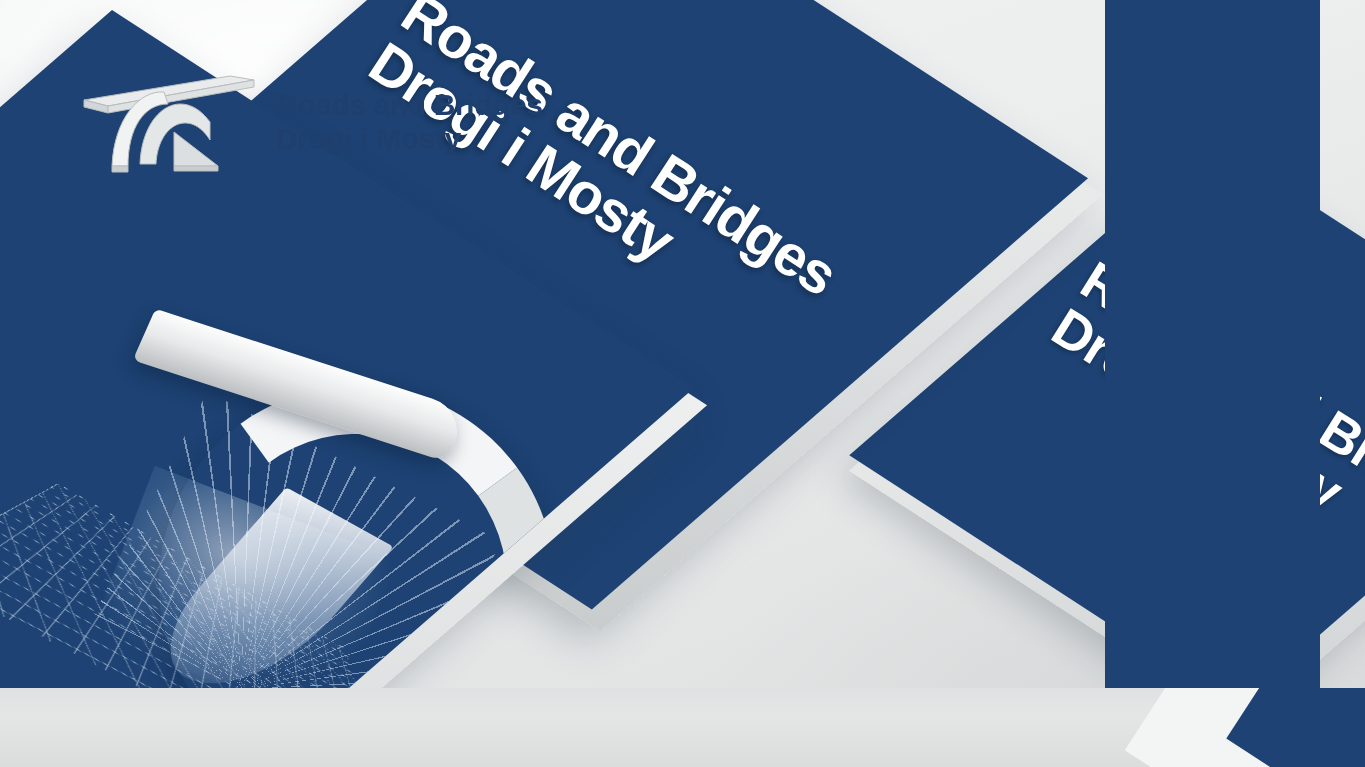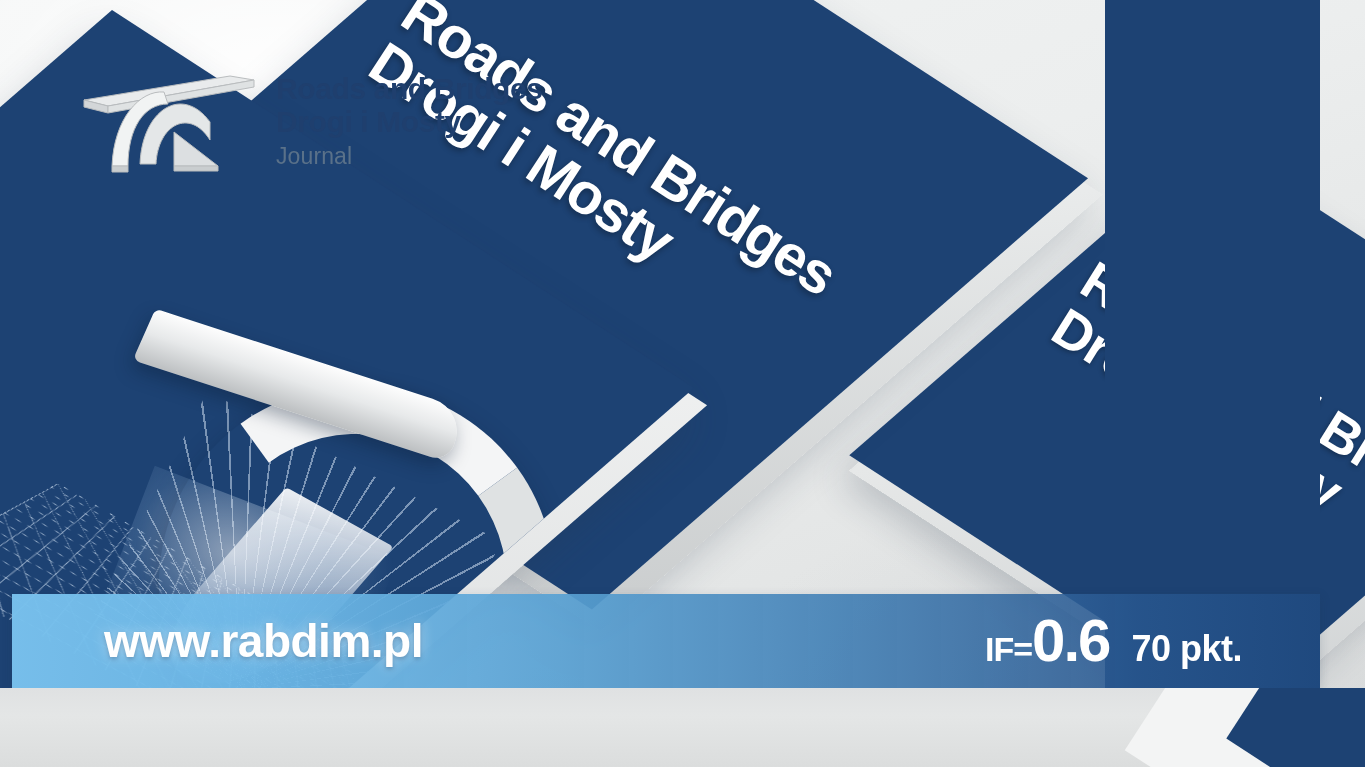--- a/index.html
+++ b/index.html
@@ -388,31 +388,22 @@
 
       <polygon points="96,70 140,104 96,104" fill="#dcdfe1" stroke="#b9bcbe" stroke-width="1"></polygon>
 
       <path d="M34,104 C36,56 62,28 86,30 L90,42 C66,42 50,66 50,104 Z" fill="#f1f3f3" stroke="#b9bcbe" stroke-width="1"></path>
       <polygon points="34,104 50,104 50,110 34,110" fill="#c9cdcf" stroke="#b9bcbe" stroke-width="1"></polygon>
       <polygon points="96,104 140,104 140,109 96,109" fill="#c9cdcf" stroke="#b9bcbe" stroke-width="1"></polygon>
     </svg>
     <div class="logo-text">
       <div class="logo-line1">Roads and Bridges</div>
       <div class="logo-line2">Drogi i Mosty</div>
-      <div class="logo-sub">Journal</div>
     </div>
   </div>
 
-  <div class="banner">
-    <div class="banner-url">www.rabdim.pl</div>
-    <div class="banner-metrics">
-      <span class="metric-if-label">IF=</span>
-      <span class="metric-if-value">0.6</span>
-      <span class="metric-points">70 pkt.</span>
-    </div>
-  </div>
 
   <div class="bottom-strip">
     <div class="bottom-diag-white"></div>
     <div class="bottom-diag-navy"></div>
   </div>
 
 </div>
 
 </body></html>

